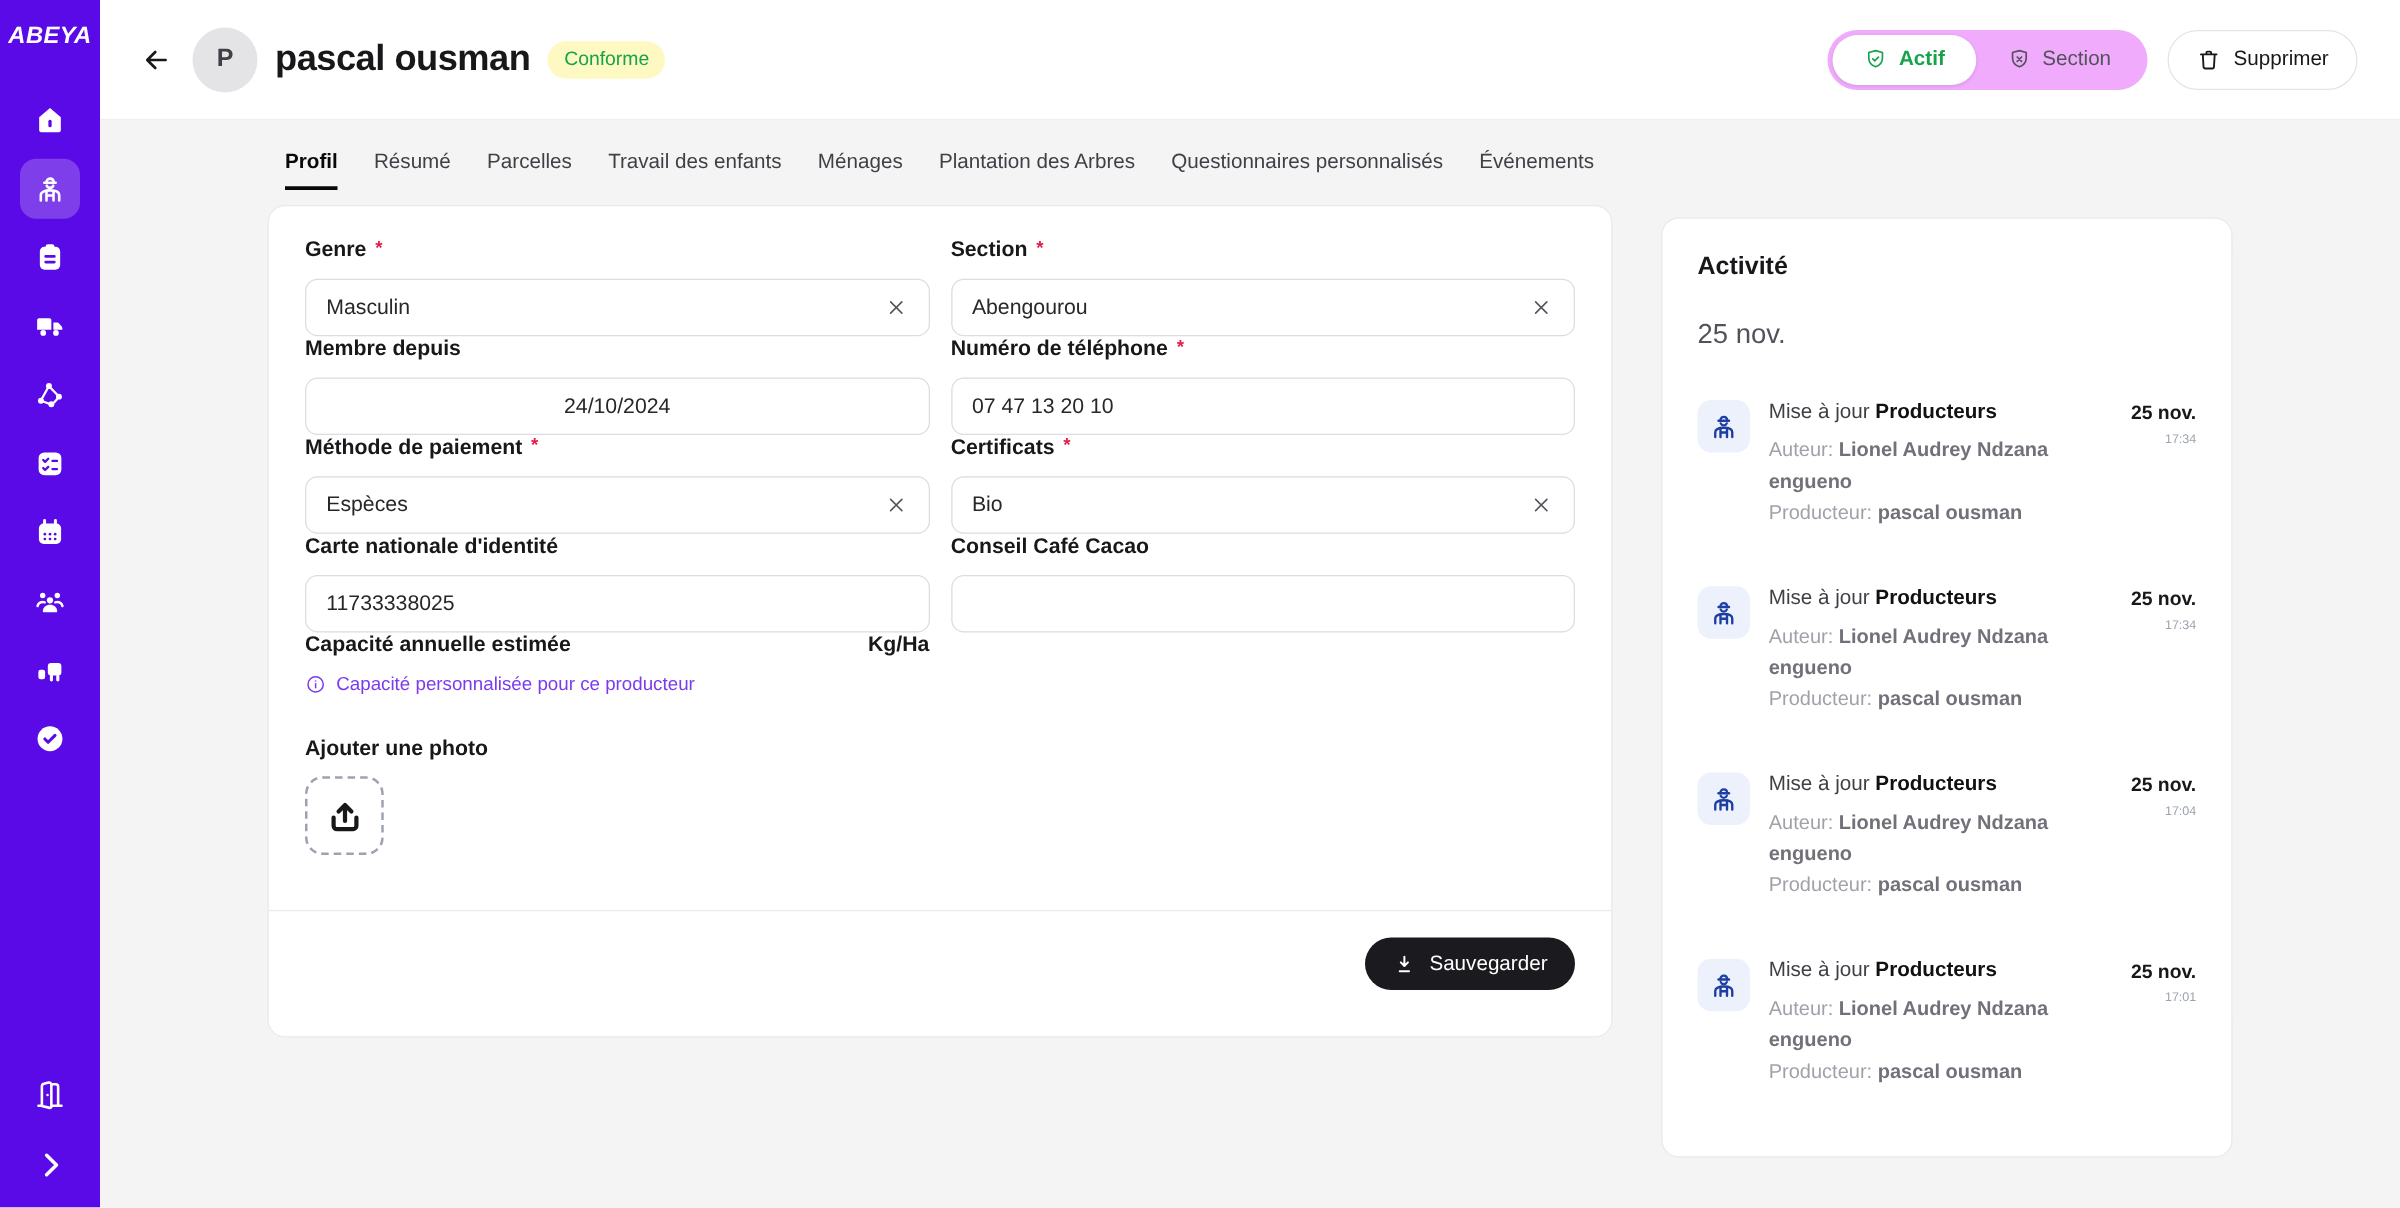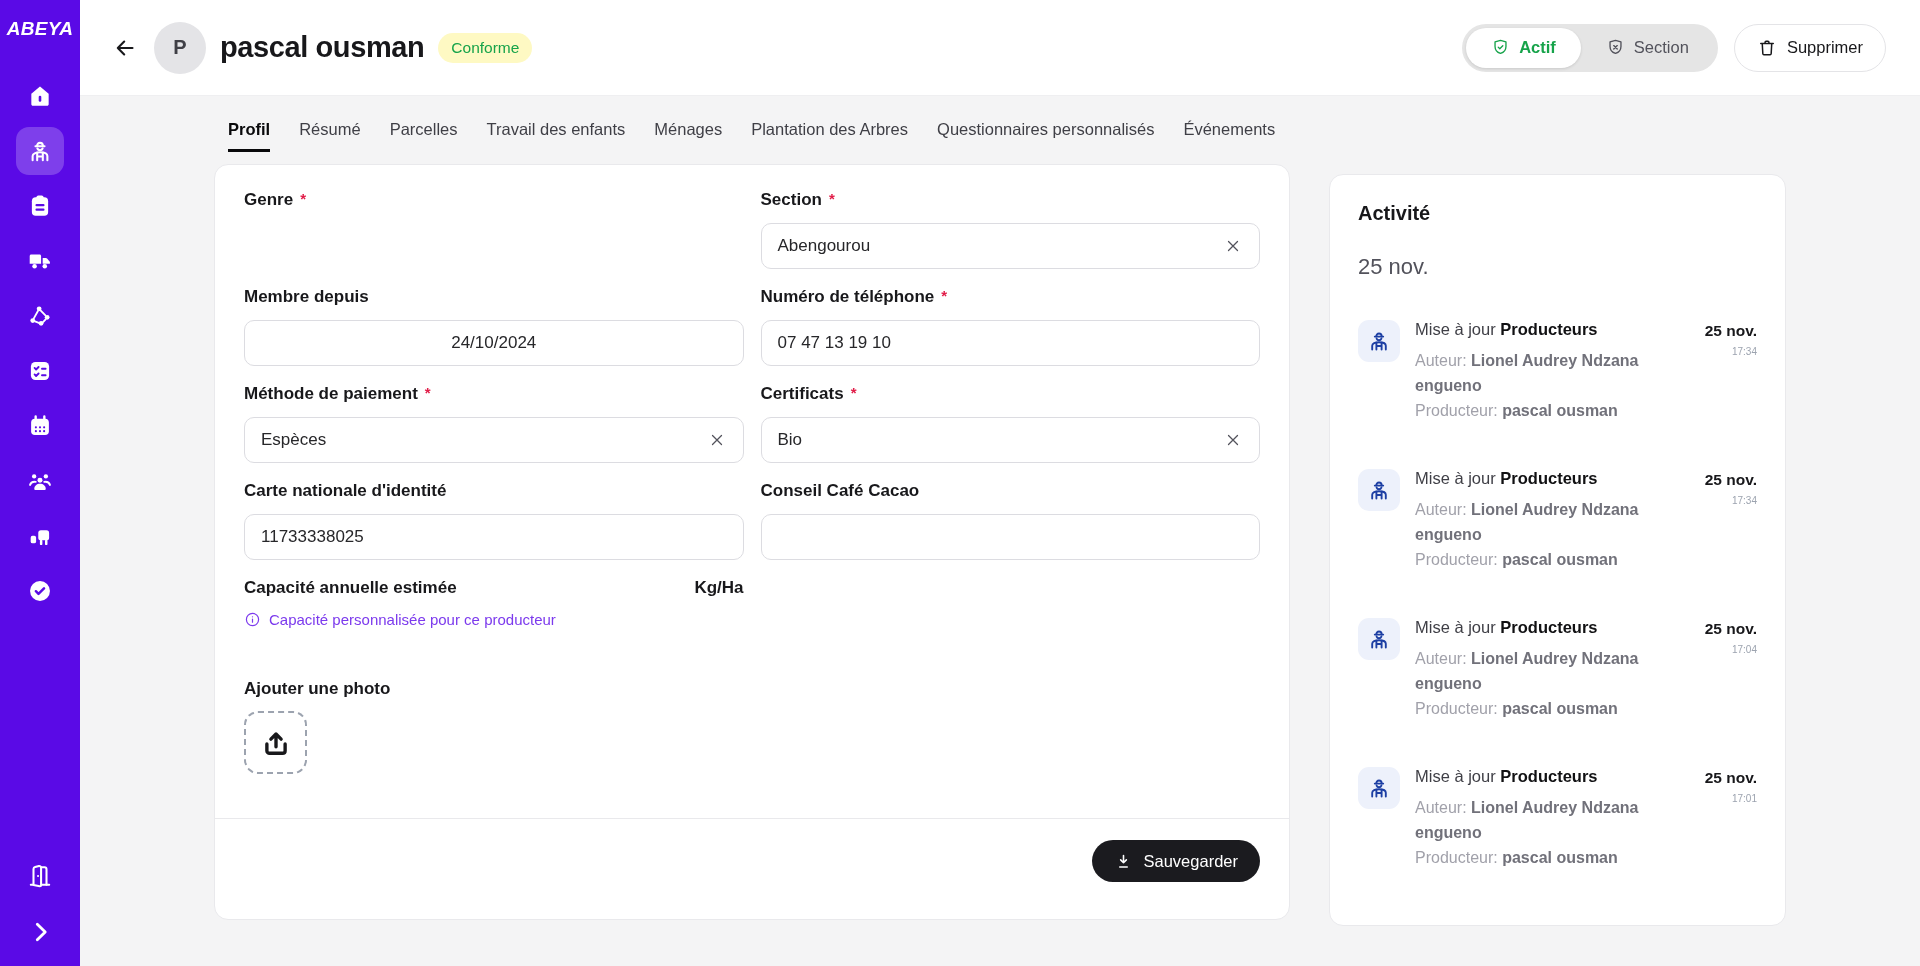--- a/index.html
+++ b/index.html
@@ -47,21 +47,21 @@
     display: grid; place-items: center; font-size: 20px; font-weight: 600; color: #3F3F46;
     margin-left: 10px;
   }
   .page-title { font-size: 29px; font-weight: 700; letter-spacing: -.4px; margin-left: 14px; }
   .badge {
     margin-left: 14px; background: #fef9c3; color: #16A34A;
     font-size: 15.5px; font-weight: 500; padding: 6px 13px; border-radius: 999px;
   }
   .topbar-spacer { flex: 1; }
   .segmented {
-    background: #e5e5e5; border-radius: 999px; padding: 4px;
+    background: #f0abfc; border-radius: 999px; padding: 4px;
     display: flex; align-items: flex-start; height: 48px;
   }
   .seg-opt {
     height: 40px; border-radius: 999px; display: flex; align-items: center; gap: 9px;
     padding: 0 25px; font-size: 16.5px; cursor: pointer; color: #52525B; border: none; background: none;
     font-family: inherit;
   }
   .seg-opt .icon { width: 19px; height: 19px; }
   .seg-opt.selected { background: #fff; color: #16A34A; font-weight: 600; box-shadow: 0 1px 3px rgba(0,0,0,.12); }
   .delete-btn {
@@ -81,21 +81,21 @@
   .tab.active { color: #09090B; font-weight: 700; border-bottom-color: #09090B; }
 
   .content-row { display: flex; gap: 39px; align-items: flex-start; }
 
   .card { background: #fff; border: 1px solid #E9E9EC; border-radius: 14px; }
 
   
   .form-card { width: 1076px; }
   .form-inner { padding: 25px 29px 0; }
   .form-grid { display: grid; grid-template-columns: 1fr 1fr; column-gap: 17px; }
-  .field { margin-bottom: 18px; }
+  .field { }
   .flabel { display: flex; align-items: flex-start; gap: 7px; font-size: 17px; font-weight: 600; margin-bottom: 13px; }
   .req { color: #E11D48; font-size: 15px; font-weight: 700; line-height: 14px; padding-top: 2px; }
   .ibox {
     height: 46px; border: 1px solid #DCDCE1; border-radius: 10px; background: #fff;
     display: flex; align-items: center; padding: 0 16px; font-size: 17px; color: #27272A;
     cursor: text;
   }
   .ibox .val { flex: 1; }
   .ibox.centered .val { text-align: center; }
   .clear { width: 20px; height: 20px; color: #52525B; cursor: pointer; flex-shrink: 0; }
@@ -349,20 +349,28 @@
 
       <section class="card form-card">
         <div class="form-inner">
           <div class="form-grid">
 
             <div class="field">
                 <div class="flabel">
                   <span>Genre</span>
                   <span class="req">*</span>
                 </div>
+                <div class="ibox">
+                  <span class="val">Masculin</span>
+                  <span class="icon clear">
+                    <svg viewBox="0 0 24 24" width="100%" height="100%" fill="none" stroke="currentColor" stroke-width="1.5" stroke-linecap="round" stroke-linejoin="round">
+                      <path d="m6.6 6.6 10.8 10.8M17.4 6.6 6.6 17.4"></path>
+                    </svg>
+                  </span>
+                </div>
               </div>
               <div class="field">
                 <div class="flabel">
                   <span>Section</span>
                   <span class="req">*</span>
                 </div>
                 <div class="ibox">
                   <span class="val">Abengourou</span>
                   <span class="icon clear">
                     <svg viewBox="0 0 24 24" width="100%" height="100%" fill="none" stroke="currentColor" stroke-width="1.5" stroke-linecap="round" stroke-linejoin="round">
@@ -378,21 +386,21 @@
                 <div class="ibox centered">
                   <span class="val">24/10/2024</span>
                 </div>
               </div>
               <div class="field">
                 <div class="flabel">
                   <span>Numéro de téléphone</span>
                   <span class="req">*</span>
                 </div>
                 <div class="ibox">
-                  <span class="val">07 47 13 19 10</span>
+                  <span class="val">07 47 13 20 10</span>
                 </div>
               </div>
               <div class="field">
                 <div class="flabel">
                   <span>Méthode de paiement</span>
                   <span class="req">*</span>
                 </div>
                 <div class="ibox">
                   <span class="val">Espèces</span>
                   <span class="icon clear">

